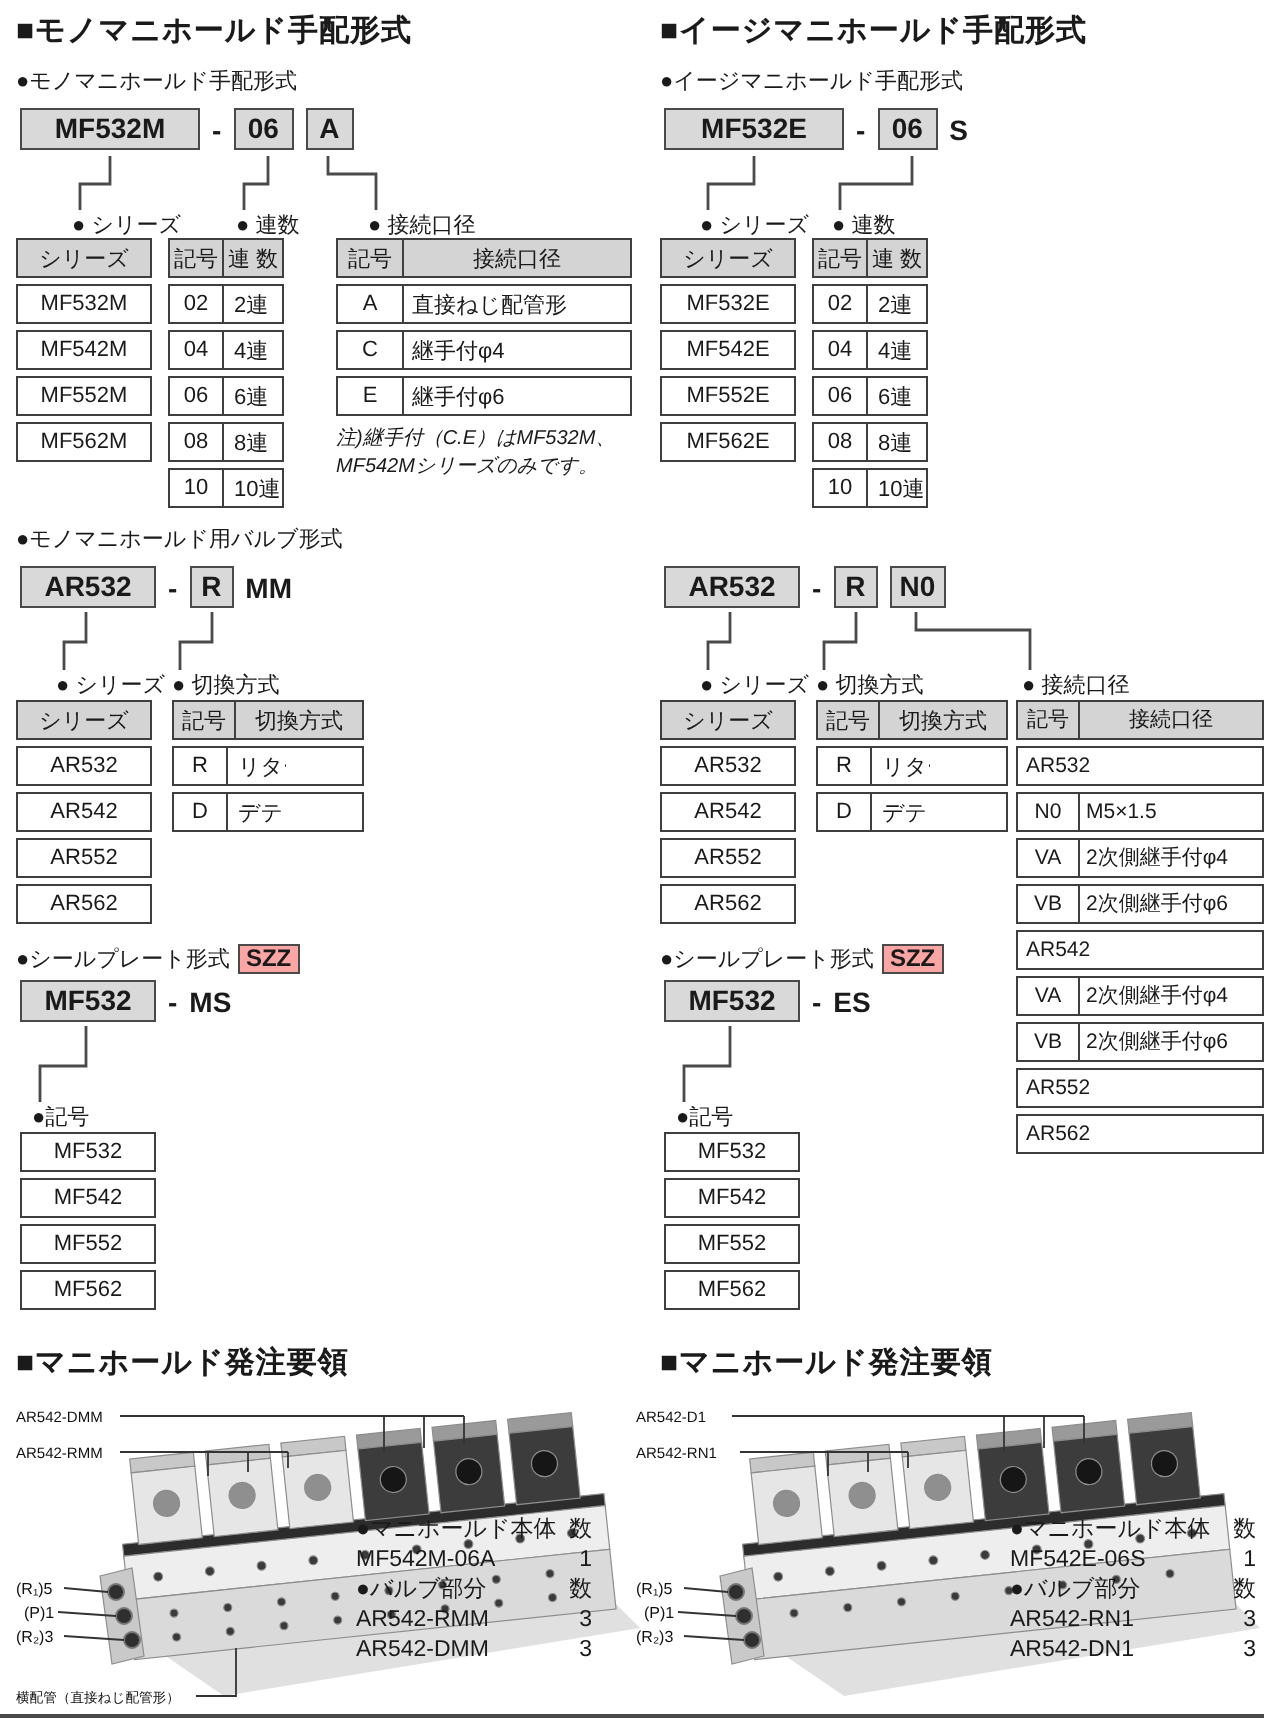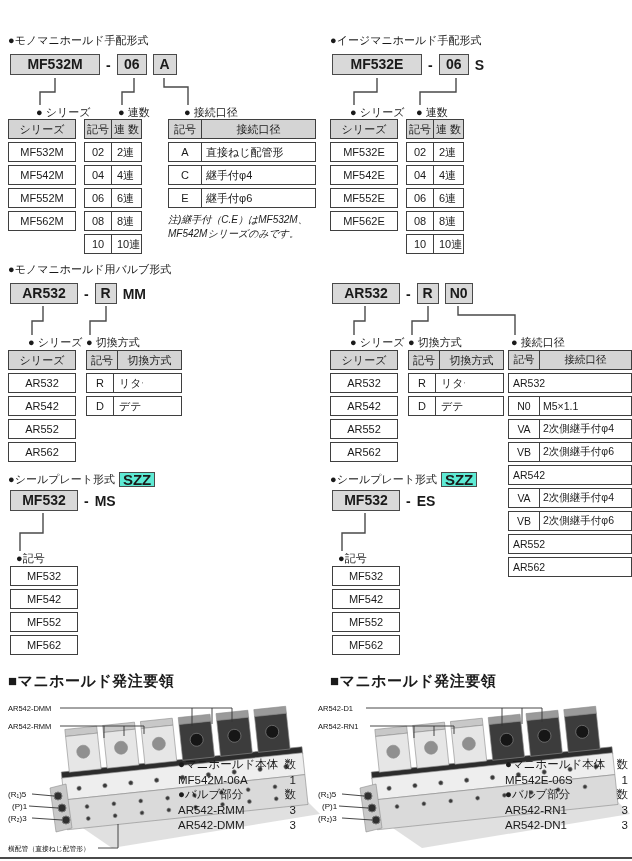--- a/index.html
+++ b/index.html
@@ -3,21 +3,21 @@
 <meta charset="utf-8">
 <style>
   html,body{margin:0;padding:0;background:#fff;}
   #page{position:relative;width:632px;height:861px;background:#ffffff;overflow:hidden;
         font-family:"Liberation Sans","DejaVu Sans",sans-serif;color:#1a1a1a;}
   .sec{position:absolute;}
   .h1{position:absolute;font-size:15px;font-weight:bold;letter-spacing:.5px;white-space:nowrap;}
   .sub{position:absolute;font-size:11px;white-space:nowrap;display:flex;align-items:center;gap:4px;}
   .coderow{position:absolute;display:flex;align-items:center;gap:6px;font-size:14px;font-weight:bold;white-space:nowrap;}
   .cbox{border:1.5px solid #4a4a4a;background:#d9d9d9;height:19px;line-height:19px;text-align:center;box-sizing:content-box;padding:0 2px;}
-  .szz{border:1px solid #4a4a4a;background:#5eead4;font-size:15px;font-weight:bold;padding:0 3px;line-height:13px;}
+  .szz{border:1px solid #4a4a4a;background:#fca5a5;font-size:12px;font-weight:bold;padding:0 3px;line-height:13px;}
   svg.conn{position:absolute;overflow:visible;}
   svg.conn polyline{fill:none;stroke:#4a4a4a;stroke-width:1.4;}
   .lbl{position:absolute;font-size:11px;white-space:nowrap;}
   .tbl{position:absolute;display:flex;flex-direction:column;gap:3px;font-size:11px;}
   .tr{display:flex;border:1px solid #3f3f3f;background:#fff;height:20px;box-sizing:border-box;align-items:stretch;}
   .tr.head{background:#d4d4d4;}
   .td{display:flex;align-items:center;justify-content:center;box-sizing:border-box;white-space:nowrap;overflow:hidden;}
   .td.only{width:100%;text-align:right;}
   .td.c2{border-left:1px solid #3f3f3f;}
   .t1{width:68px;}
@@ -39,20 +39,21 @@
   .diagram .pipelbl{font-size:6.8px;}
   .diagram .leader{fill:none;stroke:#333;stroke-width:0.9;}
   #bottom-rule{position:absolute;left:0;top:857px;width:632px;height:2px;background:#4a4a4a;}
 </style>
 </head>
 <body>
 
 <div id="page">
 
   <div class="sec" id="sec-mono" style="left:8px;top:6px;width:316px;height:254px">
+    <div class="h1" style="left:0;top:0">■モノマニホールド手配形式</div>
     <div class="sub" style="left:0;top:27px">●モノマニホールド手配形式</div>
     <div class="coderow" style="left:2px;top:48px">
       <span class="cbox" style="width:84px">MF532M</span>
       <span>-</span>
       <span class="cbox" style="width:24px">06</span>
       <span class="cbox" style="width:18px">A</span>
     </div>
     <svg class="conn" style="left:0;top:72px" width="230" height="28">
       <polyline points="47,0 47,14 32,14 32,27"></polyline>
       <polyline points="126,0 126,14 114,14 114,27"></polyline>
@@ -119,20 +120,21 @@
         </div>
         <div class="tr">
           <div class="td c1">E</div>
           <div class="td c2">継手付φ6</div>
         </div>
       </div>
     <div class="note" style="left:160px;top:207px">注)継手付（C.E）はMF532M、MF542Mシリーズのみです。</div>
   </div>
 
   <div class="sec" id="sec-easy" style="left:330px;top:6px;width:300px;height:254px">
+    <div class="h1" style="left:0;top:0">■イージマニホールド手配形式</div>
     <div class="sub" style="left:0;top:27px">●イージマニホールド手配形式</div>
     <div class="coderow" style="left:2px;top:48px">
       <span class="cbox" style="width:84px">MF532E</span>
       <span>-</span>
       <span class="cbox" style="width:24px">06</span>
       <span>S</span>
     </div>
     <svg class="conn" style="left:0;top:72px" width="230" height="28">
       <polyline points="47,0 47,14 24,14 24,27"></polyline>
       <polyline points="126,0 126,14 90,14 90,27"></polyline>
@@ -280,21 +282,21 @@
     <div class="tbl tlong" style="left:178px;top:90px">
       <div class="tr head">
         <div class="td c1">記号</div>
         <div class="td c2">接続口径</div>
       </div>
     <div class="tr group">
           <div class="td only">AR532</div>
         </div>
         <div class="tr">
           <div class="td c1">N0</div>
-          <div class="td c2">M5×1.1</div>
+          <div class="td c2">M5×1.5</div>
         </div>
         <div class="tr">
           <div class="td c1">VA</div>
           <div class="td c2">2次側継手付φ4</div>
         </div>
         <div class="tr">
           <div class="td c1">VB</div>
           <div class="td c2">2次側継手付φ6</div>
         </div>
         <div class="tr group">

